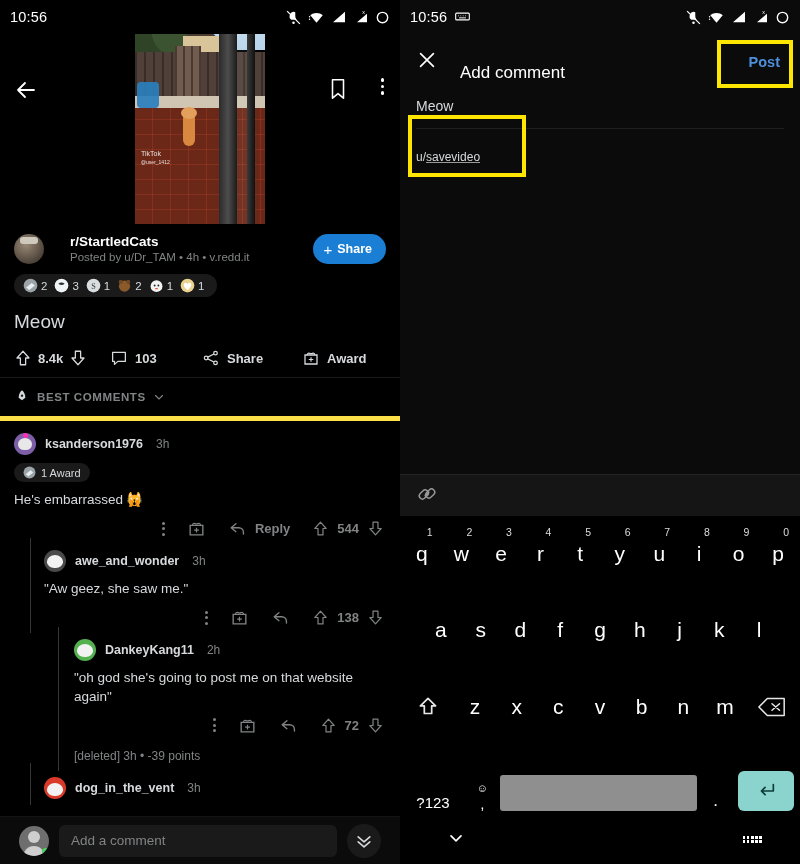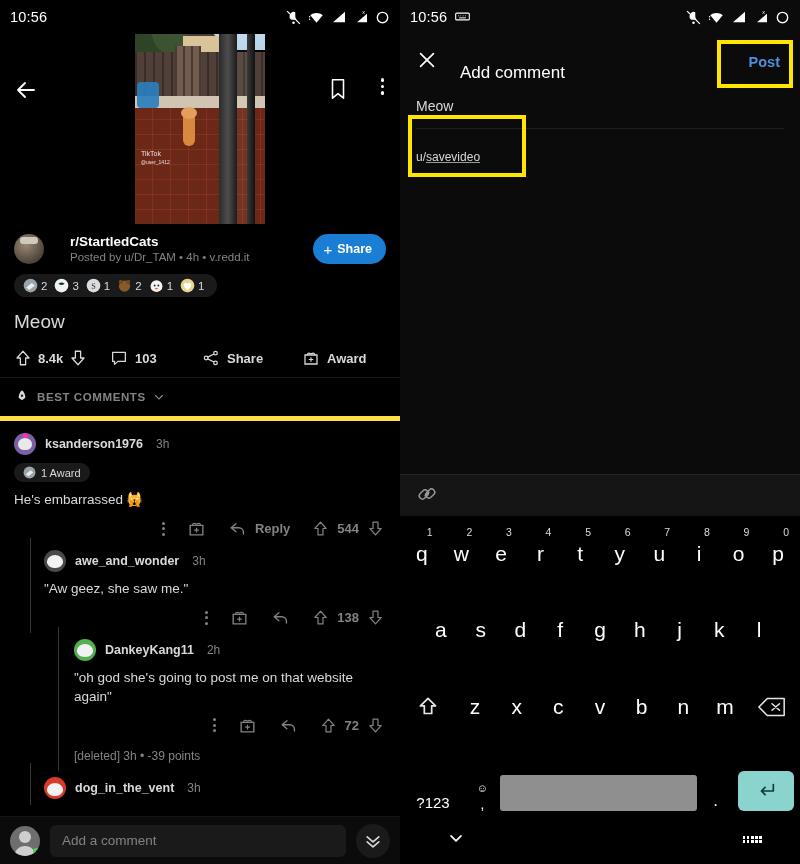--- a/index.html
+++ b/index.html
@@ -116,21 +116,21 @@
   .c-actions { display:flex; align-items:center; justify-content:flex-end; gap:22px; margin-top:10px; padding-right:2px; }
   .c-actions .reply { display:flex; align-items:center; gap:8px; color:#818384; font-size:13px; font-weight:700; }
   .c-actions .votes { display:flex; align-items:center; gap:8px; color:#818384; font-size:13px; font-weight:700; }
   .dots-v { display:flex; flex-direction:column; gap:2.5px; }
   .dots-v i { width:3px; height:3px; border-radius:50%; background:#818384; display:block; }
   .c-deleted { font-size:12px; color:#818384; padding:14px 14px 0 74px; position:relative; }
   .c-deleted:before { content:""; position:absolute; left:58px; top:0; bottom:-8px; width:1px; background:#343536; }
 
   
   .compose { position:absolute; left:0; bottom:0; width:400px; height:48px;
-    background:#0b0b0b; display:flex; align-items:center; gap:10px; padding:0 10px; border-top:1px solid #131313; }
+    background:#0b0b0b; display:flex; align-items:center; gap:10px; padding:0 19px; border-top:1px solid #131313; }
   .me-av { width:30px; height:30px; border-radius:50%; background:#6e6e6e; position:relative; flex:none; overflow:hidden; }
   .me-av:after { content:""; position:absolute; left:9px; top:5px; width:12px; height:12px; border-radius:50%; background:#cfcfcf; }
   .me-av:before { content:""; position:absolute; left:4px; top:20px; width:22px; height:16px; border-radius:11px 11px 0 0; background:#cfcfcf; }
   .me-dot { position:absolute; right:0px; bottom:1px; width:7px; height:7px; border-radius:50%; background:#46d160; z-index:3; }
   .cmt-input { flex:1; height:32px; background:#1a1a1b; border-radius:6px;
     display:flex; align-items:center; padding:0 12px; color:#818384; font-size:13.5px; }
   .chev-btn { width:34px; height:34px; border-radius:50%; background:#1a1a1b;
     display:flex; align-items:center; justify-content:center; flex:none; }
 
   

